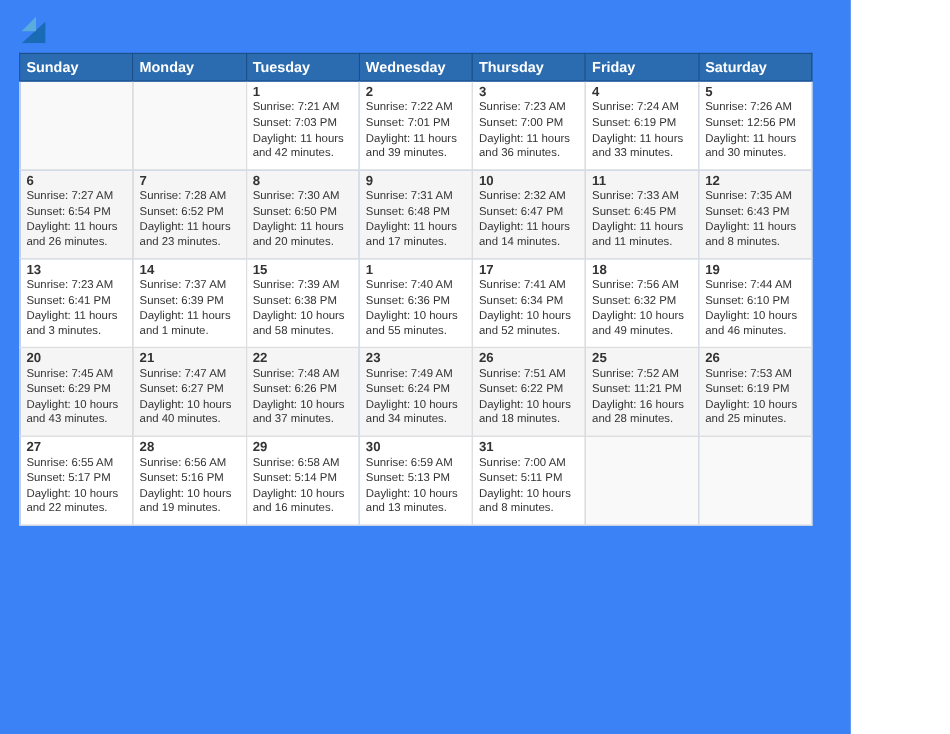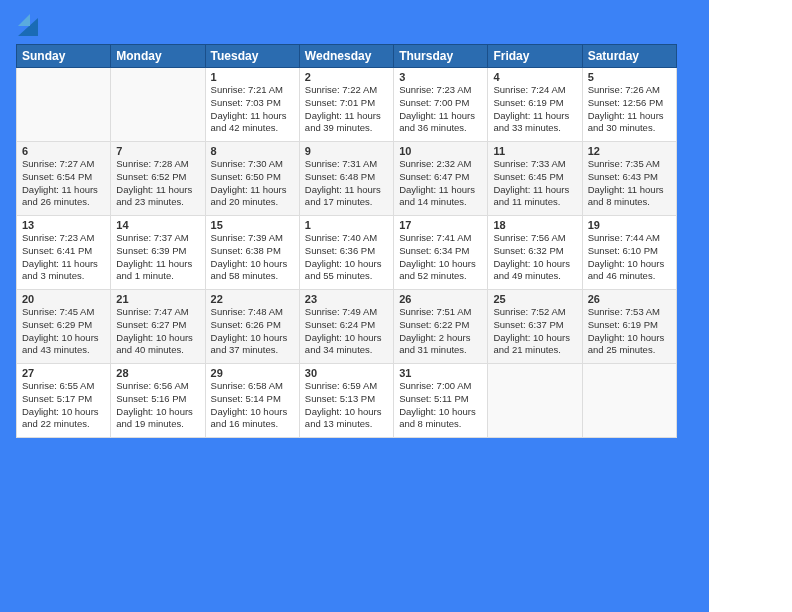--- a/index.html
+++ b/index.html
@@ -228,25 +228,25 @@
           <td>
             <span class="day-num">22</span>
             <div class="cell-content"><span>Sunrise: 7:48 AM</span><br><span>Sunset: 6:26 PM</span><br><span>Daylight: 10 hours and 37 minutes.</span></div>
           </td>
           <td>
             <span class="day-num">23</span>
             <div class="cell-content"><span>Sunrise: 7:49 AM</span><br><span>Sunset: 6:24 PM</span><br><span>Daylight: 10 hours and 34 minutes.</span></div>
           </td>
           <td>
             <span class="day-num">26</span>
-            <div class="cell-content"><span>Sunrise: 7:51 AM</span><br><span>Sunset: 6:22 PM</span><br><span>Daylight: 2 hours and 31 minutes.</span></div>
+            <div class="cell-content"><span>Sunrise: 7:51 AM</span><br><span>Sunset: 6:22 PM</span><br><span>Daylight: 10 hours and 18 minutes.</span></div>
           </td>
           <td>
             <span class="day-num">25</span>
-            <div class="cell-content"><span>Sunrise: 7:52 AM</span><br><span>Sunset: 6:37 PM</span><br><span>Daylight: 10 hours and 21 minutes.</span></div>
+            <div class="cell-content"><span>Sunrise: 7:52 AM</span><br><span>Sunset: 11:21 PM</span><br><span>Daylight: 16 hours and 28 minutes.</span></div>
           </td>
           <td>
             <span class="day-num">26</span>
             <div class="cell-content"><span>Sunrise: 7:53 AM</span><br><span>Sunset: 6:19 PM</span><br><span>Daylight: 10 hours and 25 minutes.</span></div>
           </td>
         </tr>
         <tr>
           <td>
             <span class="day-num">27</span>
             <div class="cell-content"><span>Sunrise: 6:55 AM</span><br><span>Sunset: 5:17 PM</span><br><span>Daylight: 10 hours and 22 minutes.</span></div>

